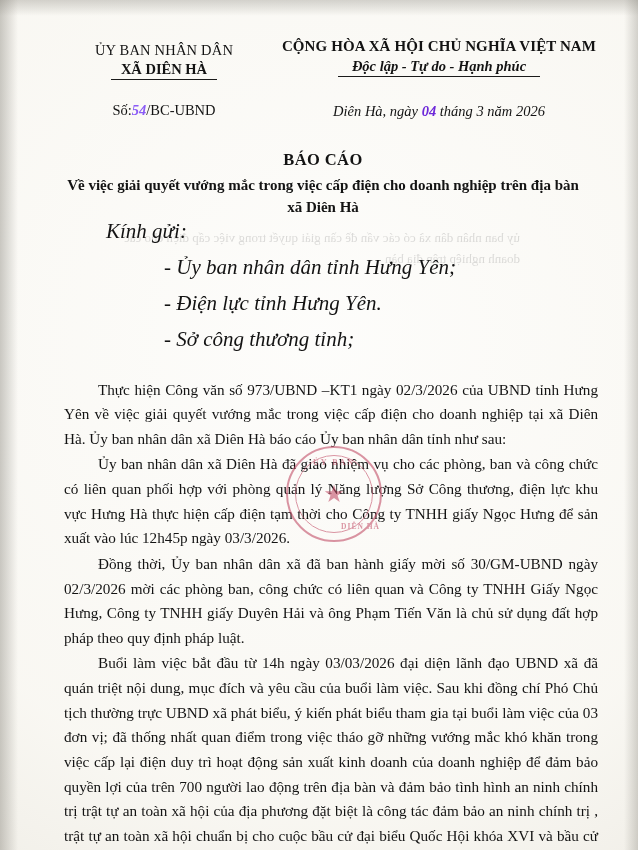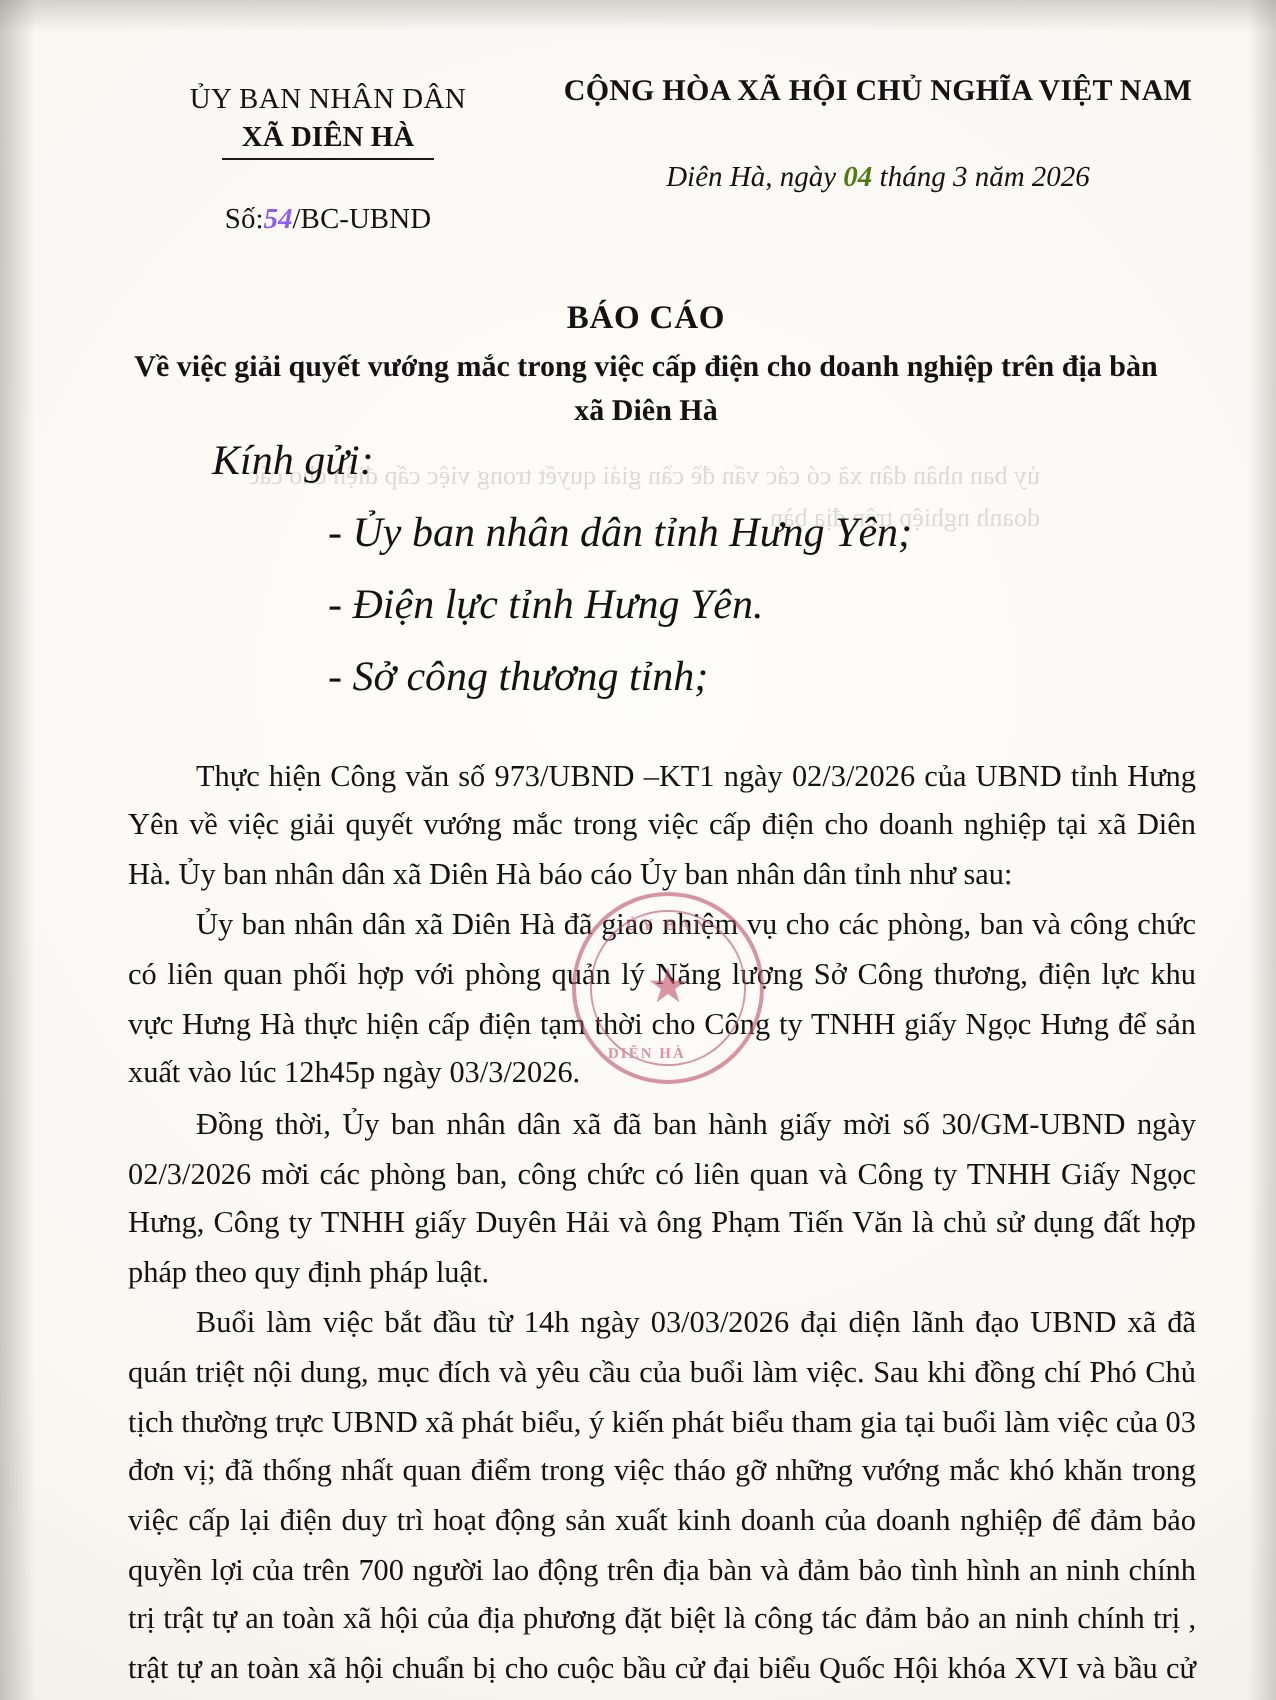--- a/index.html
+++ b/index.html
@@ -106,21 +106,21 @@
     color: #8b5cf6;
   }
   .place-date {
     font-size: 14.5px;
     font-style: italic;
     margin-top: 26px;
     text-align: center;
   }
   .place-date .handwritten {
     font-weight: bold;
-    color: #4d7c0f;
+    color: #6d28d9;
   }
 
   
   .title-block {
     margin-top: 30px;
     text-align: center;
   }
   .doc-title {
     font-size: 16.5px;
     font-weight: bold;
@@ -196,21 +196,21 @@
     text-align: center;
     font-size: 8px;
     color: #c04a64;
     letter-spacing: 2px;
     font-weight: bold;
   }
   .stamp-text-bottom {
     position: absolute;
     left: 16px; right: 0;
     bottom: 9px;
-    text-align: left;
+    text-align: right;
     font-size: 7.5px;
     color: #c04a64;
     letter-spacing: 1px;
     font-weight: bold;
   }
   
   .bleed {
     position: absolute;
     left: 120px;
     top: 228px;
@@ -242,20 +242,21 @@
       <div class="header-left">
         <div class="org-line1">ỦY BAN NHÂN DÂN</div>
         <div class="org-line2">XÃ DIÊN HÀ</div>
         <div class="doc-no">
           <span>Số:</span><span class="handwritten">54</span><span>/BC-UBND</span>
         </div>
       </div>
 
       <div class="header-right">
         <div class="nation-line1">CỘNG HÒA XÃ HỘI CHỦ NGHĨA VIỆT NAM</div>
+        <div class="nation-line2">Độc lập - Tự do - Hạnh phúc</div>
         <div class="place-date">
           <span>Diên Hà, ngày</span>
           <span class="handwritten">04</span>
           <span>tháng 3 năm 2026</span>
         </div>
       </div>
     </div>
 
     <div class="title-block">
       <div class="doc-title">BÁO CÁO</div>

